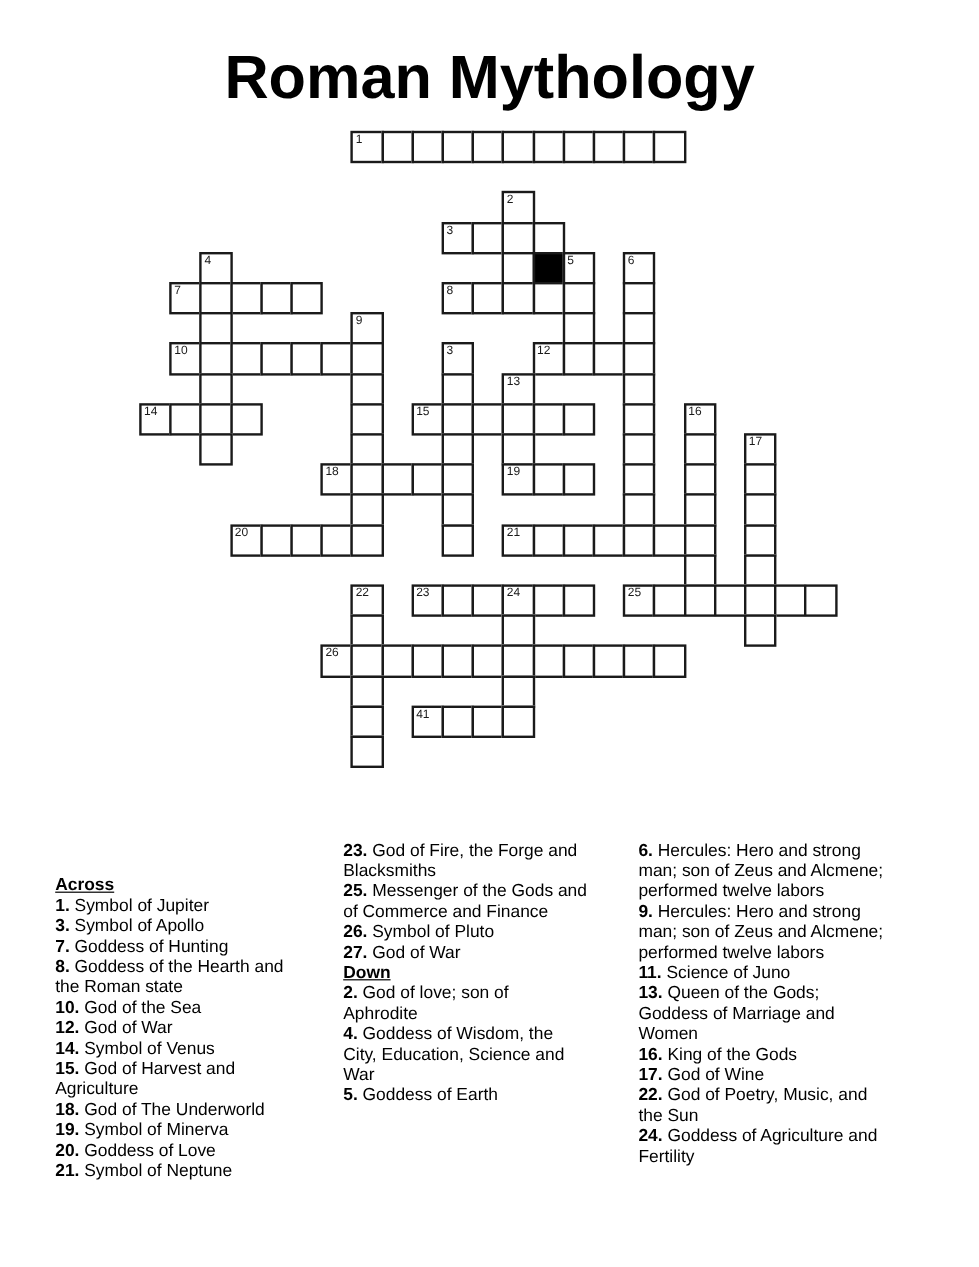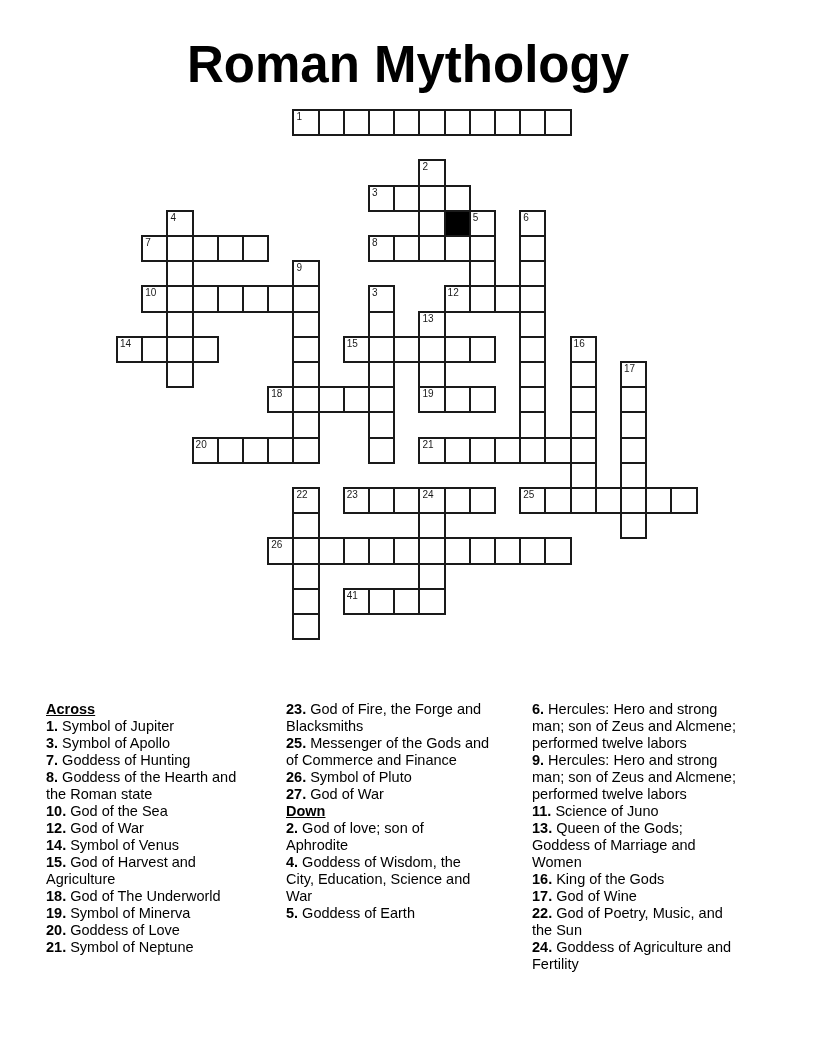--- a/index.html
+++ b/index.html
@@ -49,21 +49,21 @@
     line-height: 11px;
     color: #1a1a1a;
   }
   .clue-col {
     position: absolute;
     top: 701px;
     width: 252px;
     font-size: 14.5px;
     line-height: 17px;
   }
-  .clue-col.c1 { left: 46px; }
+  .clue-col.c1 { left: 46px; margin-top: 29px; }
   .clue-col.c2 { left: 286px; }
   .clue-col.c3 { left: 532px; }
   .clue-header {
     font-weight: bold;
     text-decoration: underline;
   }
   .clue-num { font-weight: bold; }
   .clue-text { white-space: pre-line; }
 </style>
 </head>

